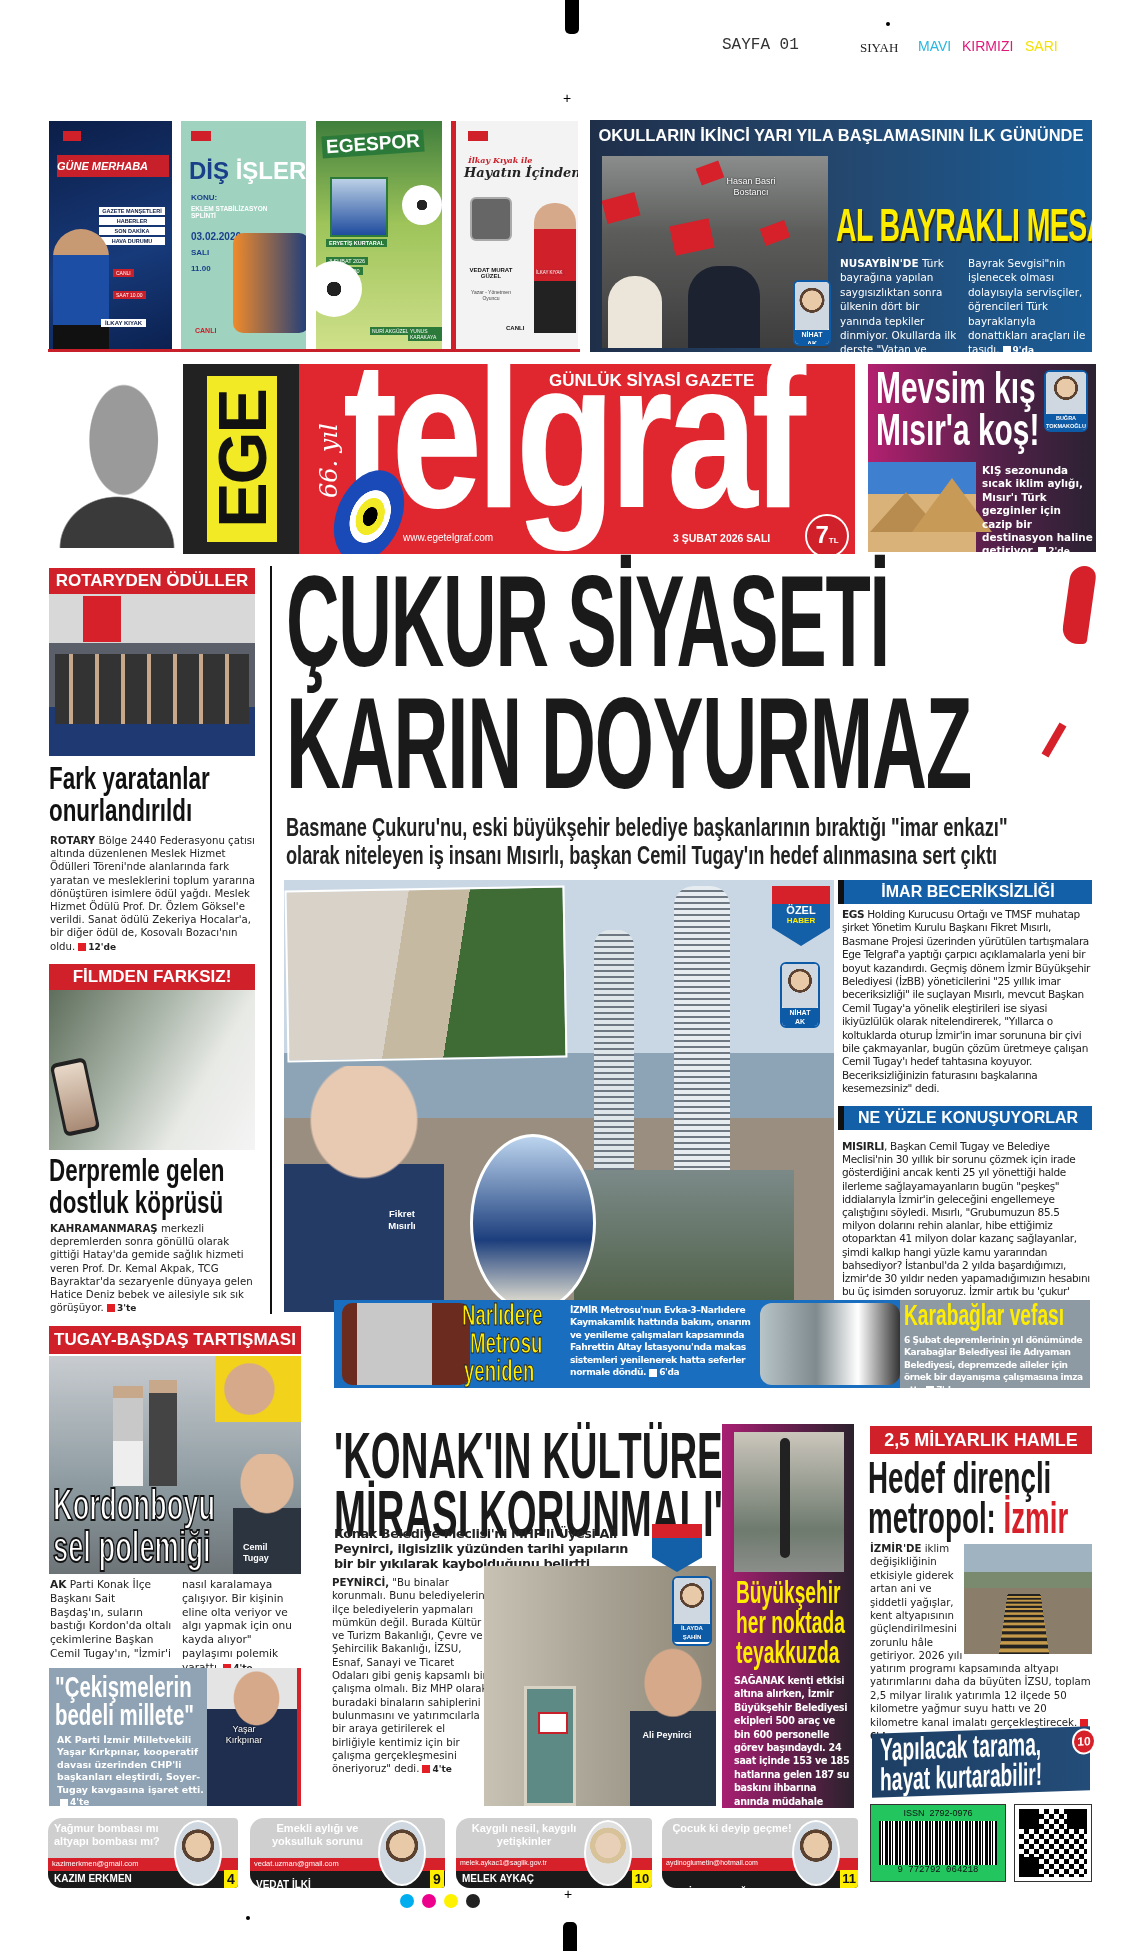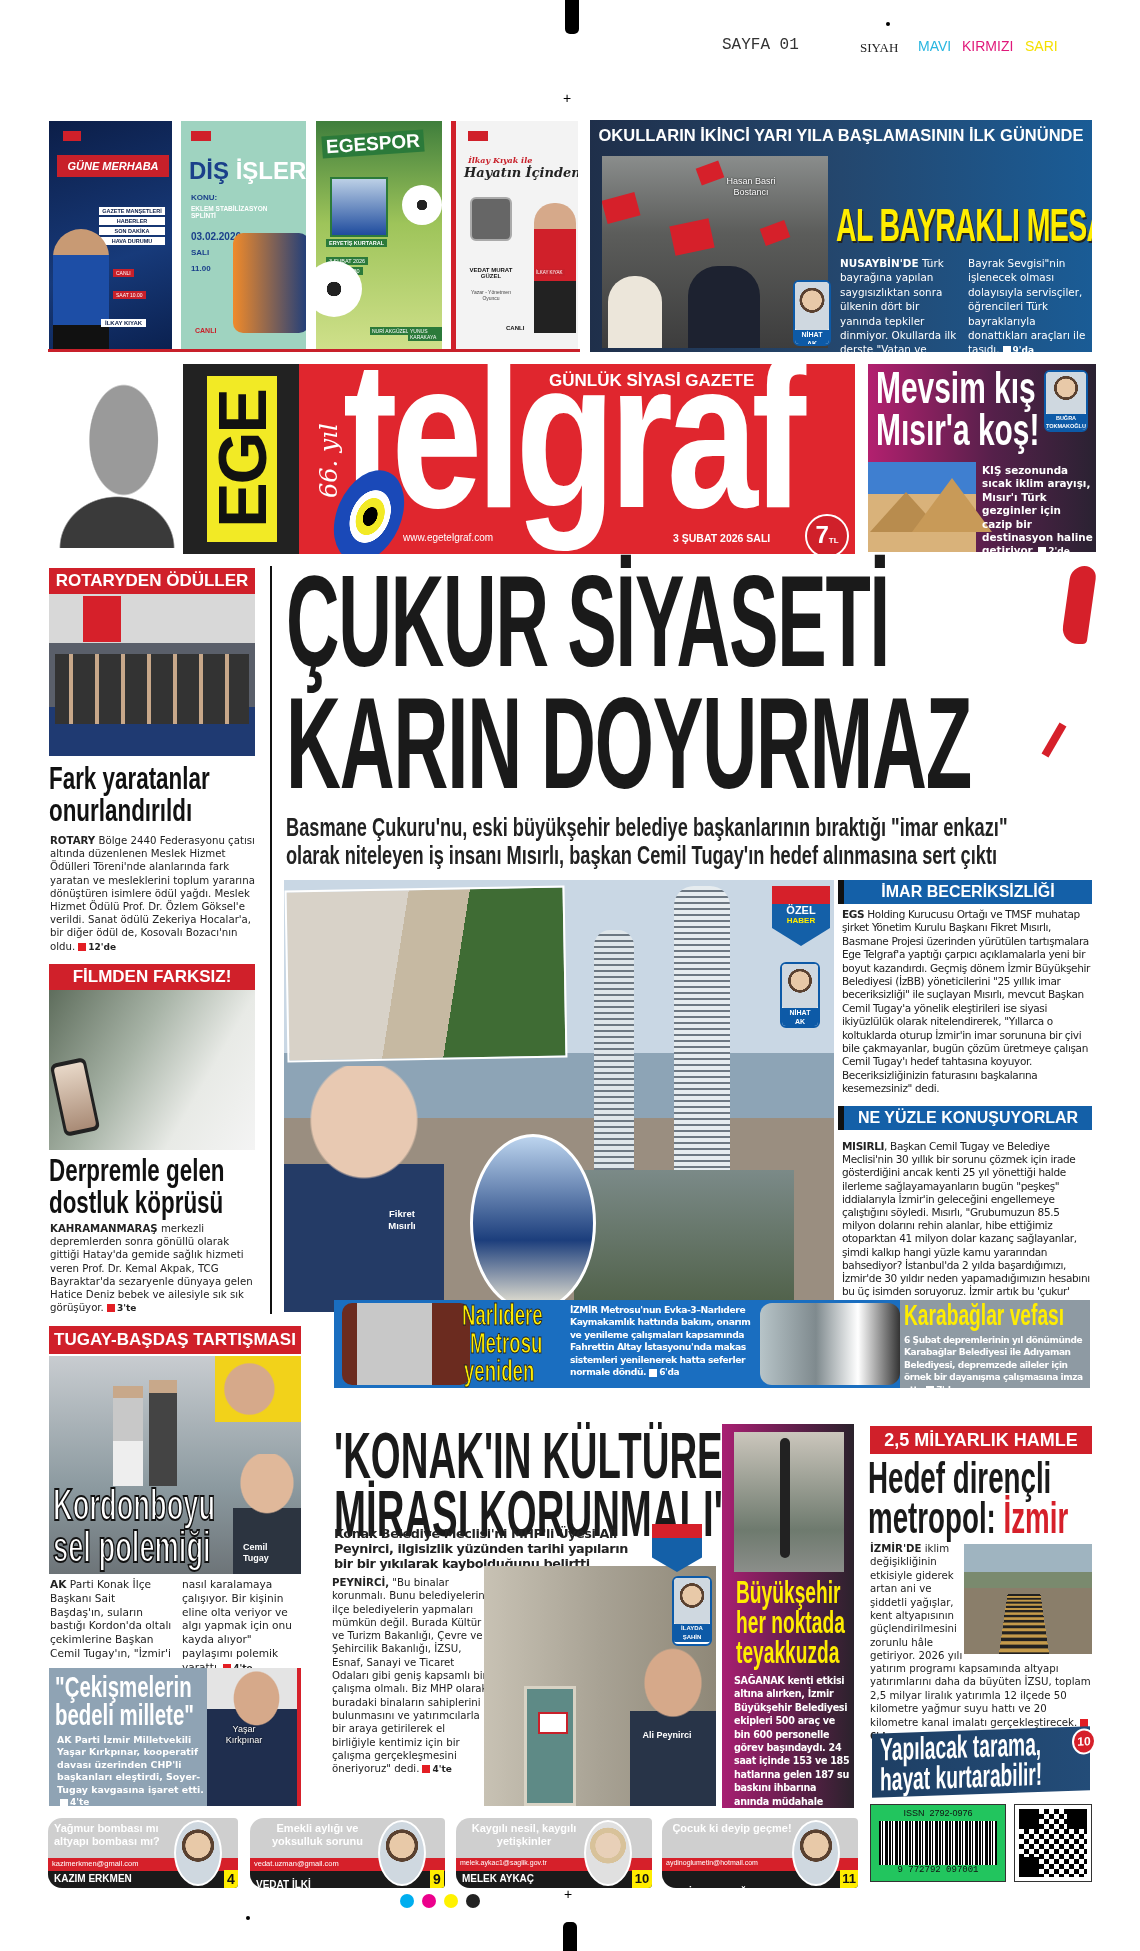--- a/index.html
+++ b/index.html
@@ -27,21 +27,21 @@
 <div class="abs" style="left:918px;top:38px;font-size:14px;color:#29b6e0">MAVI</div>
 <div class="abs" style="left:962px;top:38px;font-size:14px;color:#e0187a">KIRMIZI</div>
 <div class="abs" style="left:1025px;top:38px;font-size:14px;color:#f5e000">SARI</div>
 <div class="abs" style="left:886px;top:22px;width:4px;height:4px;background:#000;border-radius:50%"></div>
 <div class="abs" style="left:563px;top:90px;font-size:14px;color:#000">+</div>
 
 <div class="abs" style="left:48px;top:120px;width:532px;height:232px;border-bottom:3px solid #c8202a"></div>
 
 <div class="abs" style="left:49px;top:121px;width:123px;height:228px;background:linear-gradient(160deg,#0c1e48,#173a7a 60%,#0b2150);overflow:hidden">
   <div style="position:absolute;left:14px;top:10px;width:18px;height:10px;background:#d0202a"></div>
-  <div style="position:absolute;left:8px;top:34px;width:112px;height:22px;background:#c8202a;color:#fff;font-size:11px;font-weight:bold;font-style:italic;text-align:center;line-height:22px">GÜNE MERHABA</div>
+  <div style="position:absolute;left:8px;top:34px;width:112px;height:22px;background:#c8202a;color:#fff;font-size:11px;font-weight:bold;font-style:italic;line-height:22px">GÜNE MERHABA</div>
   <div style="position:absolute;left:50px;top:86px;width:66px">
     <div style="background:#fff;color:#0c1e48;font-size:5.5px;font-weight:bold;text-align:center;margin-bottom:2px;padding:1px 0">GAZETE MANŞETLERİ</div>
     <div style="background:#fff;color:#0c1e48;font-size:5.5px;font-weight:bold;text-align:center;margin-bottom:2px;padding:1px 0">HABERLER</div>
     <div style="background:#fff;color:#0c1e48;font-size:5.5px;font-weight:bold;text-align:center;margin-bottom:2px;padding:1px 0">SON DAKİKA</div>
     <div style="background:#fff;color:#0c1e48;font-size:5.5px;font-weight:bold;text-align:center;padding:1px 0">HAVA DURUMU</div>
   </div>
   <div style="position:absolute;left:4px;top:108px;width:56px;height:120px;background:linear-gradient(#c89a74 0 22%,#1d4ea6 22% 80%,#111 80%);border-radius:30px 30px 0 0"></div>
   <div style="position:absolute;left:64px;top:148px;background:#c8202a;color:#fff;font-size:5px;padding:1px 3px">CANLI</div>
   <div style="position:absolute;left:64px;top:170px;background:#c8202a;color:#fff;font-size:5px;padding:1px 3px">SAAT 10.00</div>
   <div style="position:absolute;left:52px;top:198px;background:#fff;color:#0c1e48;font-size:6px;font-weight:bold;padding:1px 4px">İLKAY KIYAK</div>
@@ -131,21 +131,21 @@
   <div class="mugshot" style="position:absolute;left:176px;top:6px;width:44px;height:62px">
     <div class="face" style="width:40px;height:42px;border-radius:2px"></div>
     <div class="mugname" style="font-size:5.5px;line-height:8px">BUĞRA</div>
     <div class="mugname" style="font-size:5.5px;line-height:8px">TOKMAKOĞLU</div>
   </div>
   <div style="position:absolute;left:0;top:98px;width:108px;height:90px;background:linear-gradient(#3f7fd0 0 35%,#d9b27a 35%);clip-path:none">
     <div style="position:absolute;left:2px;top:30px;width:0;height:0;border-left:36px solid transparent;border-right:36px solid transparent;border-bottom:40px solid #b88c4e"></div>
     <div style="position:absolute;left:44px;top:16px;width:0;height:0;border-left:40px solid transparent;border-right:40px solid transparent;border-bottom:54px solid #c89a58"></div>
   </div>
   <div style="position:absolute;left:114px;top:100px;width:112px;color:#fff;font-size:10.4px;line-height:13.4px;font-family:'DejaVu Sans',sans-serif;font-weight:bold">
-    <span>KIŞ</span><span> sezonunda sıcak iklim arayışı, Mısır'ı Türk gezginler için cazip bir destinasyon haline getiriyor.</span><span class="ref ref-w"></span><span class="refl">2'de</span>
+    <span>KIŞ</span><span> sezonunda sıcak iklim aylığı, Mısır'ı Türk gezginler için cazip bir destinasyon haline getiriyor.</span><span class="ref ref-w"></span><span class="refl">2'de</span>
   </div>
 </div>
 
 <div class="abs redbar" style="left:49px;top:568px;width:206px;height:26px;font-size:17px;line-height:26px">ROTARYDEN ÖDÜLLER</div>
 <div class="abs photo" style="left:49px;top:594px;width:206px;height:162px;background:linear-gradient(#d8d8d8 0 30%,#5a5f6a 30% 70%,#1f3a72 70%)">
   <div style="position:absolute;left:34px;top:2px;width:38px;height:46px;background:#d6202a"></div>
   <div style="position:absolute;left:6px;top:60px;width:194px;height:70px;background:repeating-linear-gradient(90deg,#333 0 14px,#c8a88a 14px 18px,#333 18px 26px)"></div>
 </div>
 <div class="abs" style="left:49px;top:762px;width:210px;line-height:1">
   <div class="cond" style="font-size:32px;color:#111;transform:scaleX(0.7)">Fark yaratanlar</div>
@@ -345,21 +345,21 @@
   <div style="position:absolute;left:10px;top:4px;width:120px;text-align:center;font-size:11px;font-weight:bold;color:#fff;line-height:13px">Çocuk ki deyip geçme!</div>
   <div style="position:absolute;left:0;top:40px;width:196px;background:#d6202a;color:#fff;font-size:7px;padding:1px 4px;height:13px">aydinoglumetin@hotmail.com</div>
   <div style="position:absolute;left:0;top:53px;width:196px;background:#1a1a1a;color:#fff;font-size:10px;font-weight:bold;padding:16px 6px;height:17px">METİN AYDINOĞLU</div>
   <div class="face" style="position:absolute;left:130px;top:2px;width:48px;height:66px;border:2px solid #fff"></div>
   <div style="position:absolute;left:178px;top:52px;width:18px;height:18px;background:#ffed00;color:#111;font-weight:bold;font-size:13px;text-align:center;line-height:18px">11</div>
 </div>
 
 <div class="abs" style="left:870px;top:1804px;width:136px;height:78px;border:1px solid #333;background:#22c55e">
   <div style="text-align:center;font-size:9px;margin-top:3px;white-space:pre">ISSN  2792-0976</div>
   <div style="margin:3px 8px 0;height:44px;background:repeating-linear-gradient(90deg,#000 0 2px,#fff 2px 3px,#000 3px 4px,#fff 4px 6px,#000 6px 9px,#fff 9px 10px)"></div>
-  <div style="text-align:center;font-size:9px;font-family:'Liberation Mono',monospace">9 772792 097001</div>
+  <div style="text-align:center;font-size:9px;font-family:'Liberation Mono',monospace">9 772792 064218</div>
 </div>
 <div class="abs" style="left:1014px;top:1804px;width:78px;height:78px;border:1px solid #333;background:#fff;padding:4px">
   <div style="width:100%;height:100%;background:
     linear-gradient(#000,#000) 0 0/20px 20px no-repeat,
     linear-gradient(#000,#000) 100% 0/20px 20px no-repeat,
     linear-gradient(#000,#000) 0 100%/20px 20px no-repeat,
     repeating-conic-gradient(#000 0 25%,#fff 0 50%) 0 0/10px 10px"></div>
 </div>
 
 <div class="abs" style="left:400px;top:1894px;width:14px;height:14px;border-radius:50%;background:#00aeef"></div>

